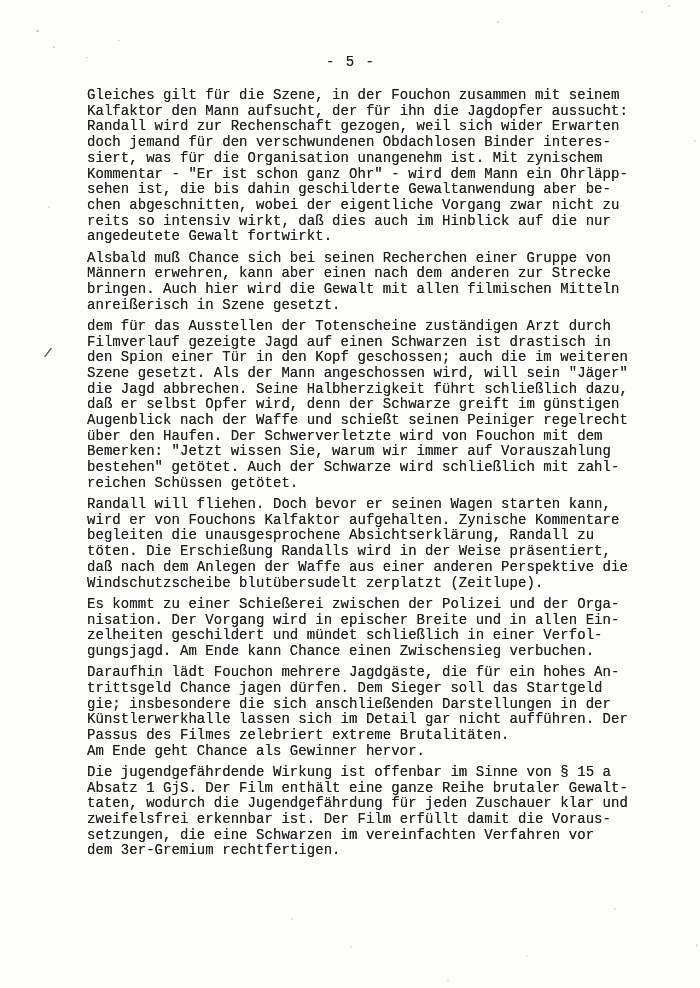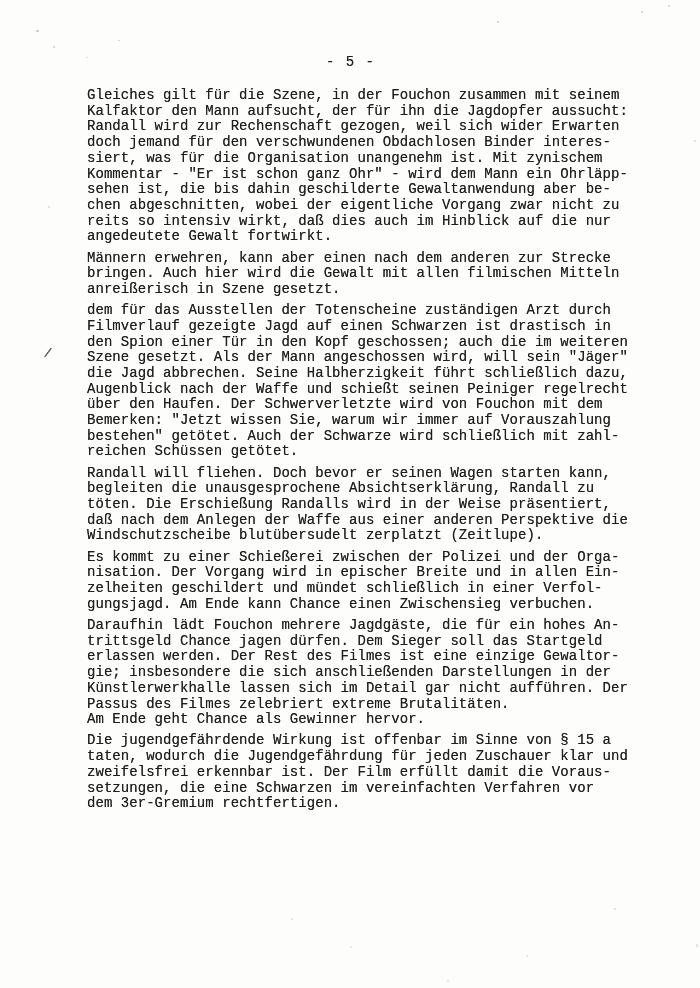--- a/index.html
+++ b/index.html
@@ -88,60 +88,63 @@
         <div class="line">Randall wird zur Rechenschaft gezogen, weil sich wider Erwarten</div>
         <div class="line">doch jemand für den verschwundenen Obdachlosen Binder interes-</div>
         <div class="line">siert, was für die Organisation unangenehm ist. Mit zynischem</div>
         <div class="line">Kommentar - "Er ist schon ganz Ohr" - wird dem Mann ein Ohrläpp-</div>
         <div class="line">sehen ist, die bis dahin geschilderte Gewaltanwendung aber be-</div>
         <div class="line">chen abgeschnitten, wobei der eigentliche Vorgang zwar nicht zu</div>
         <div class="line">reits so intensiv wirkt, daß dies auch im Hinblick auf die nur</div>
         <div class="line">angedeutete Gewalt fortwirkt.</div>
       </div>
       <div class="paragraph">
+        <div class="line">Alsbald muß Chance sich bei seinen Recherchen einer Gruppe von</div>
         <div class="line">Männern erwehren, kann aber einen nach dem anderen zur Strecke</div>
         <div class="line">bringen. Auch hier wird die Gewalt mit allen filmischen Mitteln</div>
         <div class="line">anreißerisch in Szene gesetzt.</div>
       </div>
       <div class="paragraph">
         <div class="line">dem für das Ausstellen der Totenscheine zuständigen Arzt durch</div>
         <div class="line">Filmverlauf gezeigte Jagd auf einen Schwarzen ist drastisch in</div>
         <div class="line">den Spion einer Tür in den Kopf geschossen; auch die im weiteren</div>
         <div class="line">Szene gesetzt. Als der Mann angeschossen wird, will sein "Jäger"</div>
         <div class="line">die Jagd abbrechen. Seine Halbherzigkeit führt schließlich dazu,</div>
+        <div class="line">daß er selbst Opfer wird, denn der Schwarze greift im günstigen</div>
         <div class="line">Augenblick nach der Waffe und schießt seinen Peiniger regelrecht</div>
         <div class="line">über den Haufen. Der Schwerverletzte wird von Fouchon mit dem</div>
         <div class="line">Bemerken: "Jetzt wissen Sie, warum wir immer auf Vorauszahlung</div>
         <div class="line">bestehen" getötet. Auch der Schwarze wird schließlich mit zahl-</div>
         <div class="line">reichen Schüssen getötet.</div>
       </div>
       <div class="paragraph">
         <div class="line">Randall will fliehen. Doch bevor er seinen Wagen starten kann,</div>
+        <div class="line">wird er von Fouchons Kalfaktor aufgehalten. Zynische Kommentare</div>
         <div class="line">begleiten die unausgesprochene Absichtserklärung, Randall zu</div>
         <div class="line">töten. Die Erschießung Randalls wird in der Weise präsentiert,</div>
         <div class="line">daß nach dem Anlegen der Waffe aus einer anderen Perspektive die</div>
         <div class="line">Windschutzscheibe blutübersudelt zerplatzt (Zeitlupe).</div>
       </div>
       <div class="paragraph">
         <div class="line">Es kommt zu einer Schießerei zwischen der Polizei und der Orga-</div>
         <div class="line">nisation. Der Vorgang wird in epischer Breite und in allen Ein-</div>
         <div class="line">zelheiten geschildert und mündet schließlich in einer Verfol-</div>
         <div class="line">gungsjagd. Am Ende kann Chance einen Zwischensieg verbuchen.</div>
       </div>
       <div class="paragraph">
         <div class="line">Daraufhin lädt Fouchon mehrere Jagdgäste, die für ein hohes An-</div>
         <div class="line">trittsgeld Chance jagen dürfen. Dem Sieger soll das Startgeld</div>
-        <div class="line">erlassen werden. Der Rest des Filmes ist eine einzige Gewaltor-</div>
         <div class="line">gie; insbesondere die sich anschließenden Darstellungen in der</div>
         <div class="line">Künstlerwerkhalle lassen sich im Detail gar nicht aufführen. Der</div>
         <div class="line">Passus des Filmes zelebriert extreme Brutalitäten.</div>
         <div class="line">Am Ende geht Chance als Gewinner hervor.</div>
       </div>
       <div class="paragraph">
         <div class="line">Die jugendgefährdende Wirkung ist offenbar im Sinne von § 15 a</div>
+        <div class="line">Absatz 1 GjS. Der Film enthält eine ganze Reihe brutaler Gewalt-</div>
         <div class="line">taten, wodurch die Jugendgefährdung für jeden Zuschauer klar und</div>
         <div class="line">zweifelsfrei erkennbar ist. Der Film erfüllt damit die Voraus-</div>
         <div class="line">setzungen, die eine Schwarzen im vereinfachten Verfahren vor</div>
         <div class="line">dem 3er-Gremium rechtfertigen.</div>
       </div>
     </div>
 
   <div class="speckle s1"></div>
   <div class="speckle s2"></div>
   <div class="speckle s3"></div>

